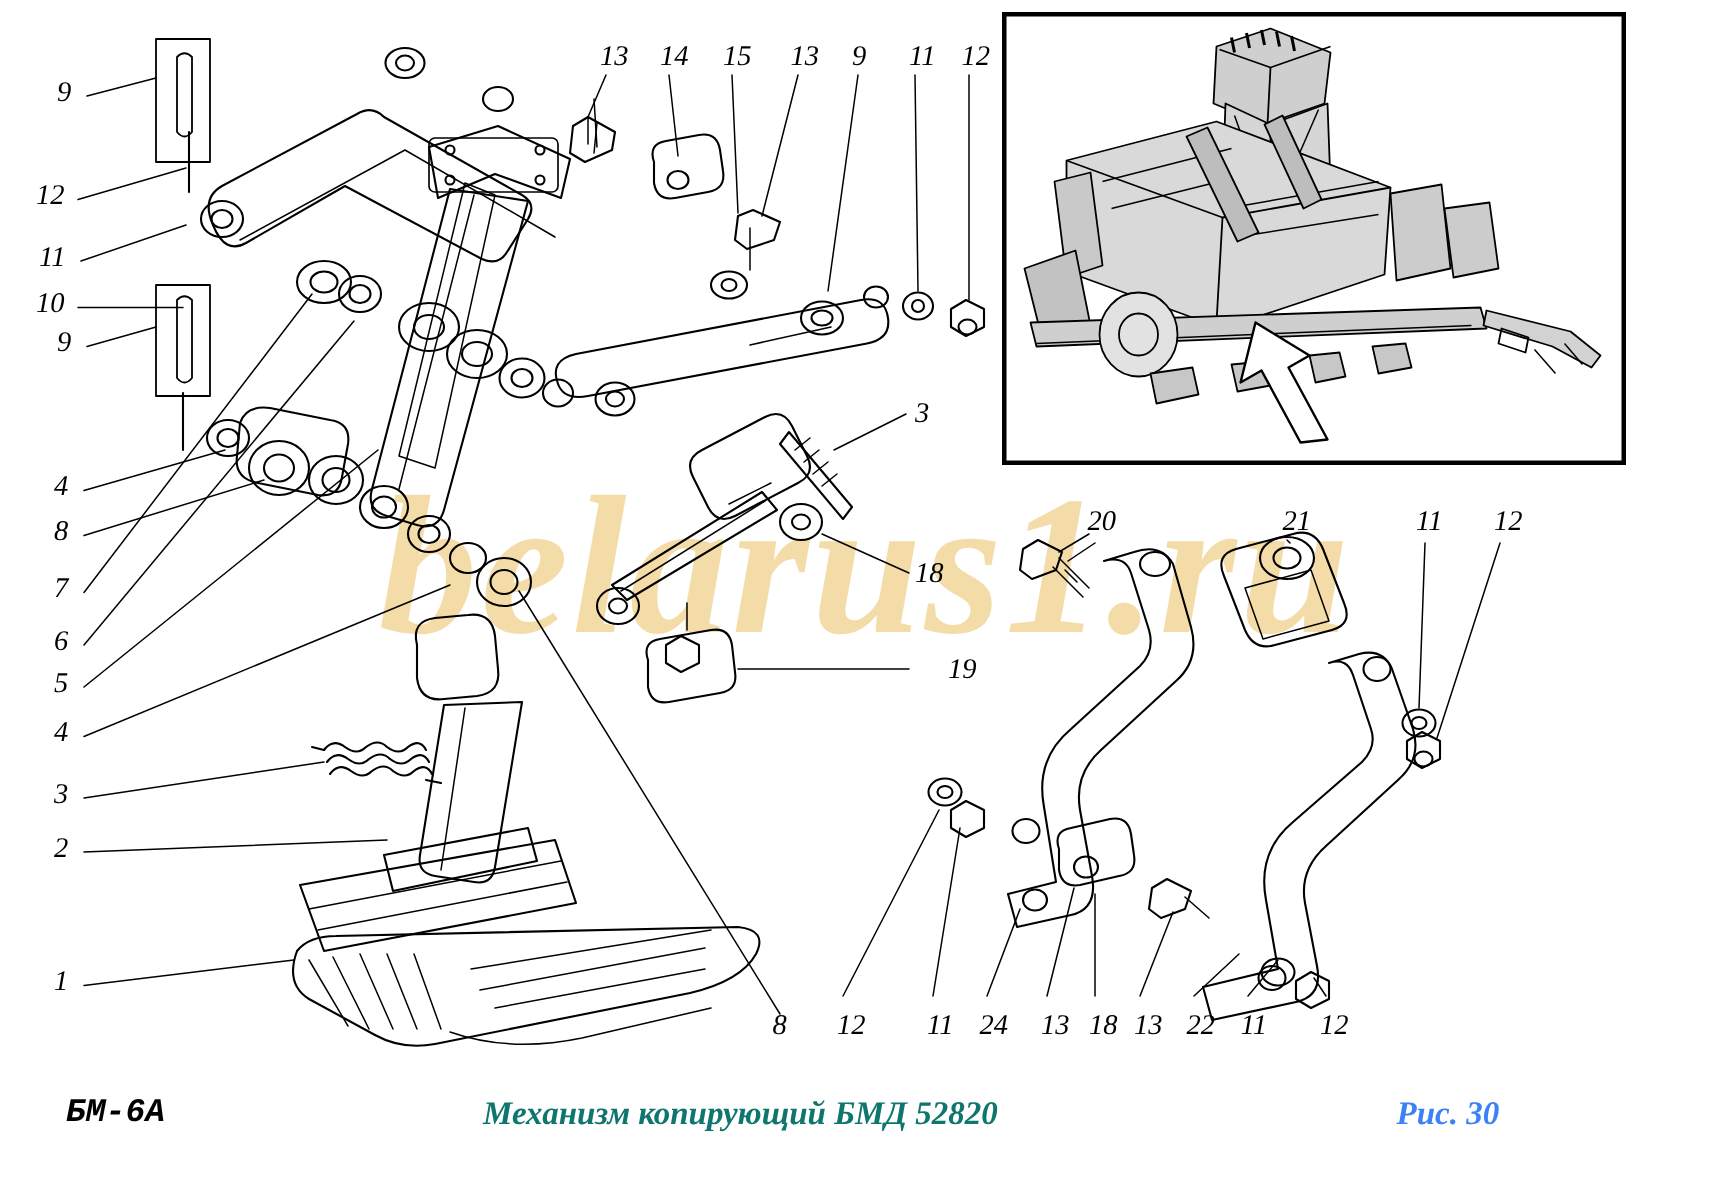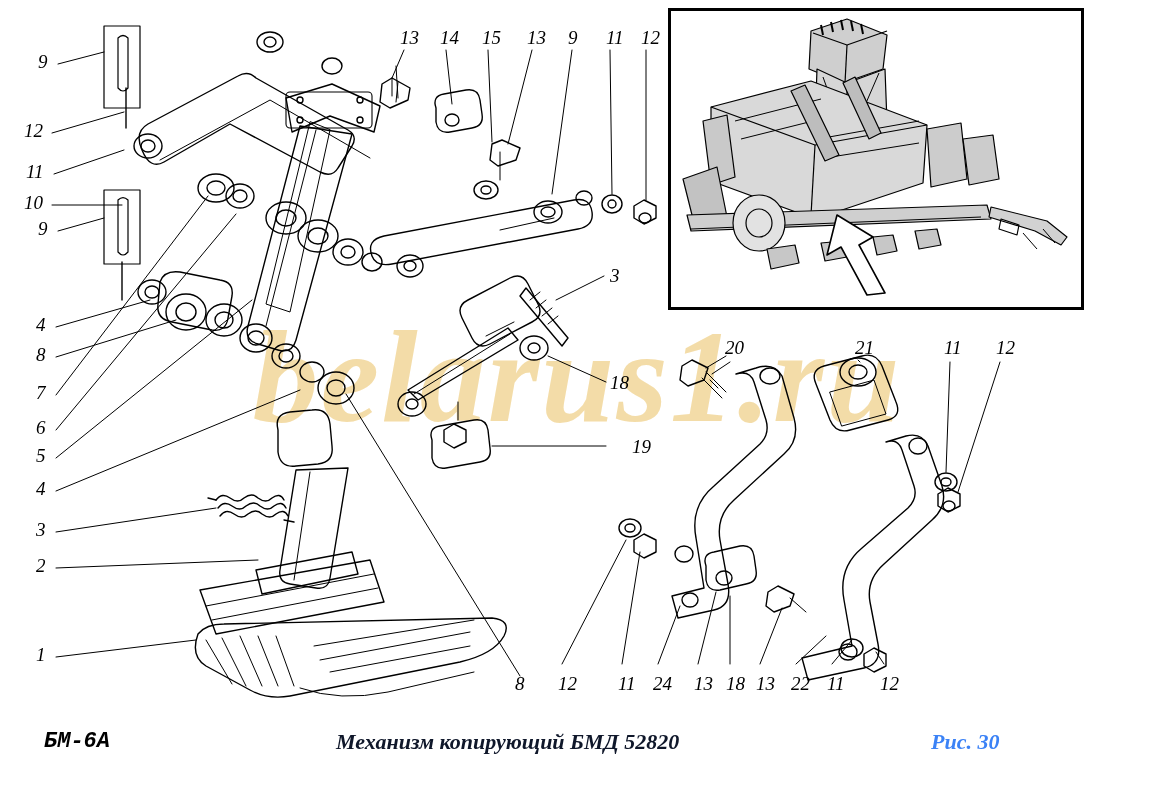--- a/index.html
+++ b/index.html
@@ -62,27 +62,27 @@
     left: 44px;
     top: 729px;
     font-family: Liberation Mono, monospace;
     font-style: italic;
     font-weight: 700;
     font-size: 22px;
     color: #000;
   }
   .footer-center {
     position: absolute;
-    left: 336px;
+    left: 322px;
     top: 729px;
     font-family: "Liberation Serif", serif;
     font-style: italic;
     font-weight: 700;
     font-size: 22px;
-    color: #0f172a;
+    color: #0f766e;
   }
   .footer-right {
     position: absolute;
     left: 931px;
     top: 729px;
     font-family: "Liberation Serif", serif;
     font-style: italic;
     font-weight: 700;
     font-size: 22px;
     color: #3b82f6;

